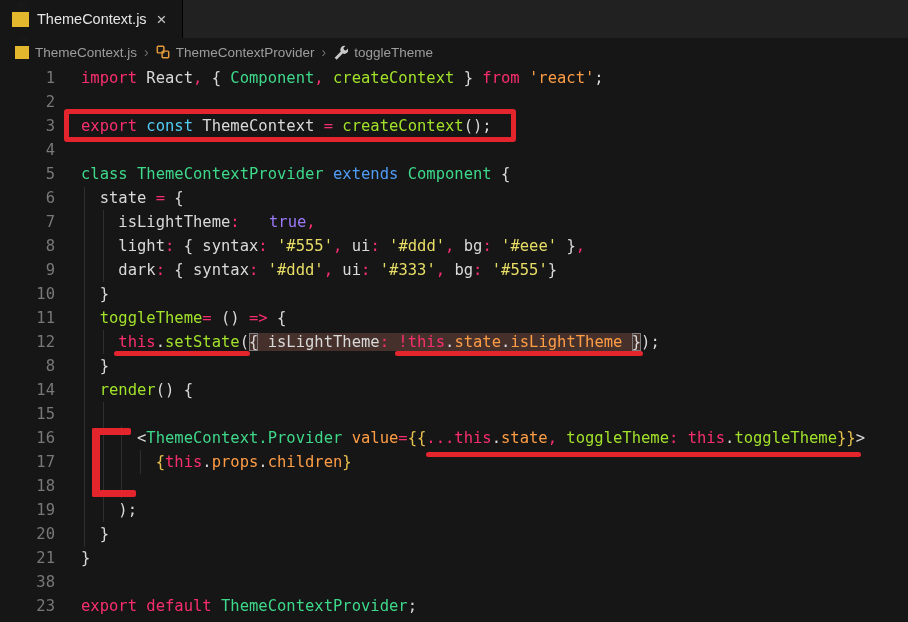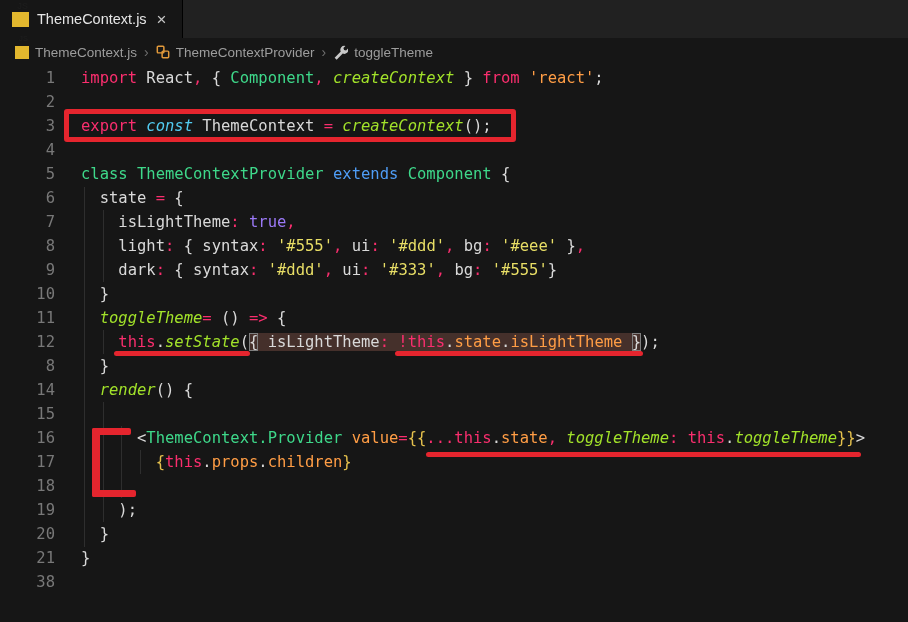--- a/index.html
+++ b/index.html
@@ -27,22 +27,22 @@
           font-size:13.5px;color:#9d9d9d;background:var(--bg);}
   .crumb{display:flex;align-items:center;gap:6px;cursor:pointer;}
   .sep{color:#6f6f6f;font-size:14px;}
   
   .codearea{position:relative;font-family:"DejaVu Sans Mono",monospace;
             font-size:15.5px;line-height:24px;}
   .row{display:flex;height:24px;position:relative;white-space:pre;}
   .gutter{flex:0 0 55px;width:55px;text-align:right;color:var(--lnum);}
   .code{margin-left:26px;position:relative;}
   .tk.pk{color:var(--pink);} .tk.wh{color:var(--white);} .tk.gr{color:var(--green);}
-  .tk.yg{color:var(--yg);font-style:italic;}   .tk.cy{color:var(--cyan);font-style:italic;}  .tk.bl{color:var(--blue);}
-  .tk.or{color:var(--orange);}.tk.ye{color:var(--yellow);}.tk.pu{color:var(--purple);}
+  .tk.yg{color:var(--yg);}   .tk.cy{color:var(--cyan);}  .tk.bl{color:var(--blue);}
+  .tk.or{color:var(--orange);}.tk.ye{color:var(--yellow);}.tk.pu{color:var(--purple);margin-left:20px;}
   .tk.jx{color:var(--jsx);}
   .tk.hl{background:var(--hl);}
   .tk.bx{outline:1px solid #7e7e7e;outline-offset:-1px;}
   
   .guide{position:absolute;width:1px;background:#2e2e2e;z-index:0;}
   
   .ann{position:absolute;z-index:6;pointer-events:none;}
   .ann-box{border:5px solid var(--red);border-radius:3px;}
   .ann-ul{height:5px;background:var(--red);border-radius:3px;}
   .ann-bar{background:var(--red);border-radius:2px;}
@@ -118,13 +118,14 @@
     <div class="row"><div class="gutter">8</div><span class="code"><span class="tk wh">  }</span></span></div>
     <div class="row"><div class="gutter">14</div><span class="code"><span class="tk wh">  </span><span class="tk yg">render</span><span class="tk wh">() {</span></span></div>
     <div class="row"><div class="gutter">15</div></div>
     <div class="row"><div class="gutter">16</div><span class="code"><span class="tk wh">      &lt;</span><span class="tk gr">ThemeContext.Provider</span><span class="tk wh"> </span><span class="tk or">value</span><span class="tk pk">=</span><span class="tk jx">{{</span><span class="tk pk">...this</span><span class="tk wh">.</span><span class="tk or">state</span><span class="tk pk">,</span><span class="tk wh"> </span><span class="tk yg">toggleTheme</span><span class="tk pk">:</span><span class="tk wh"> </span><span class="tk pk">this</span><span class="tk wh">.</span><span class="tk yg">toggleTheme</span><span class="tk jx">}}</span><span class="tk wh">&gt;</span></span><div class="ann ann-ul" style="left: calc(37ch + 81px); top: 26px; width: 46.6ch;"></div></div>
     <div class="row"><div class="gutter">17</div><span class="code"><span class="tk jx">        {</span><span class="tk pk">this</span><span class="tk wh">.</span><span class="tk or">props</span><span class="tk wh">.</span><span class="tk or">children</span><span class="tk jx">}</span></span></div>
     <div class="row"><div class="gutter">18</div></div>
     <div class="row"><div class="gutter">19</div><span class="code"><span class="tk wh">    );</span></span></div>
     <div class="row"><div class="gutter">20</div><span class="code"><span class="tk wh">  }</span></span></div>
     <div class="row"><div class="gutter">21</div><span class="code"><span class="tk wh">}</span></span></div>
     <div class="row"><div class="gutter">38</div><span class="code"></span></div>
+    <div class="row"><div class="gutter">23</div><span class="code"><span class="tk pk">export</span><span class="tk wh"> </span><span class="tk pk">default</span><span class="tk wh"> </span><span class="tk gr">ThemeContextProvider</span><span class="tk wh">;</span></span></div>
   </div>
 
 </body></html>

